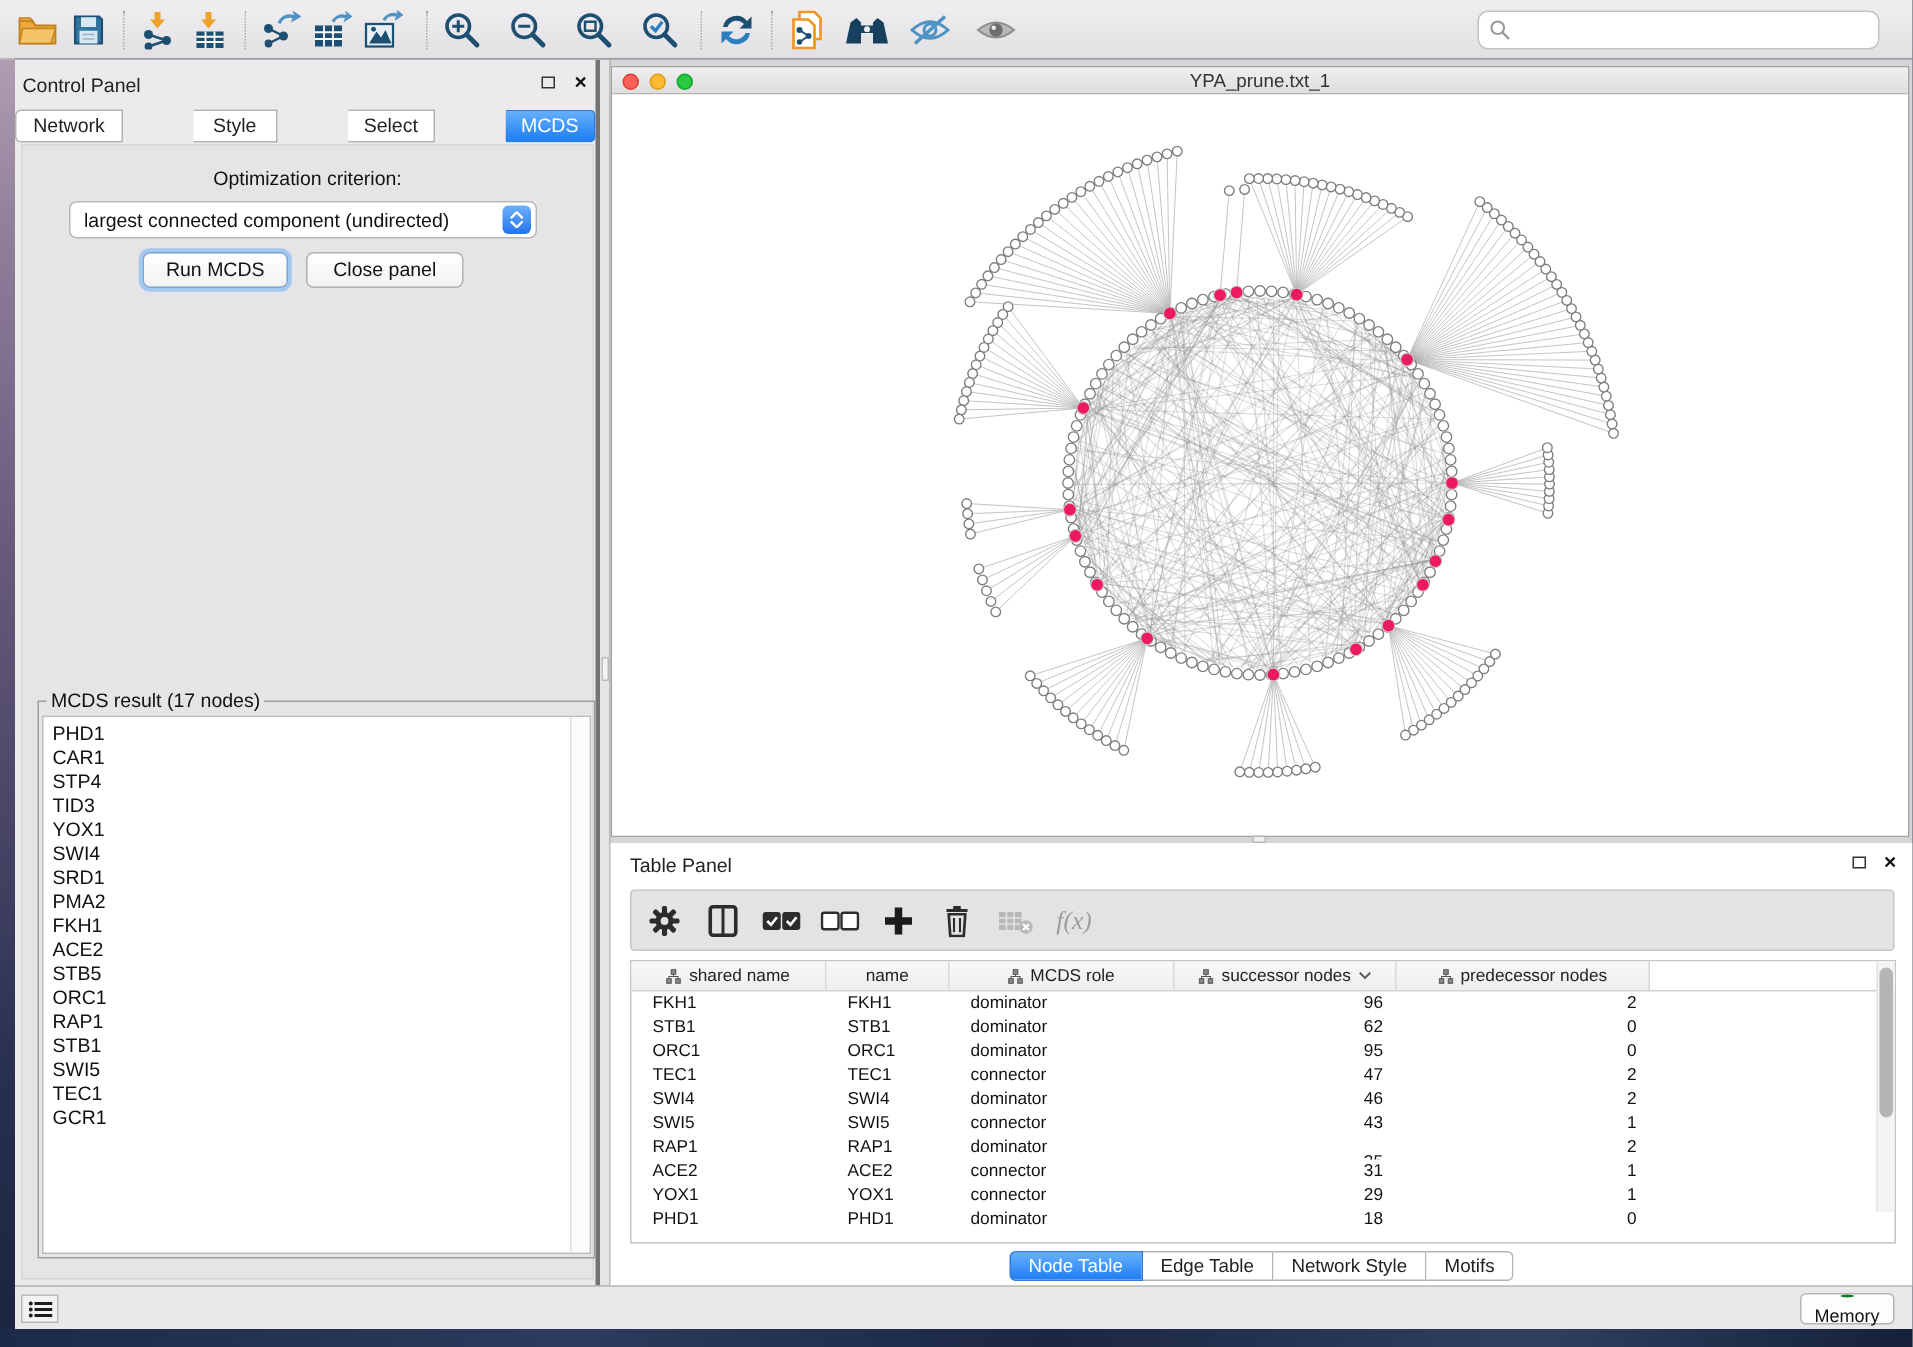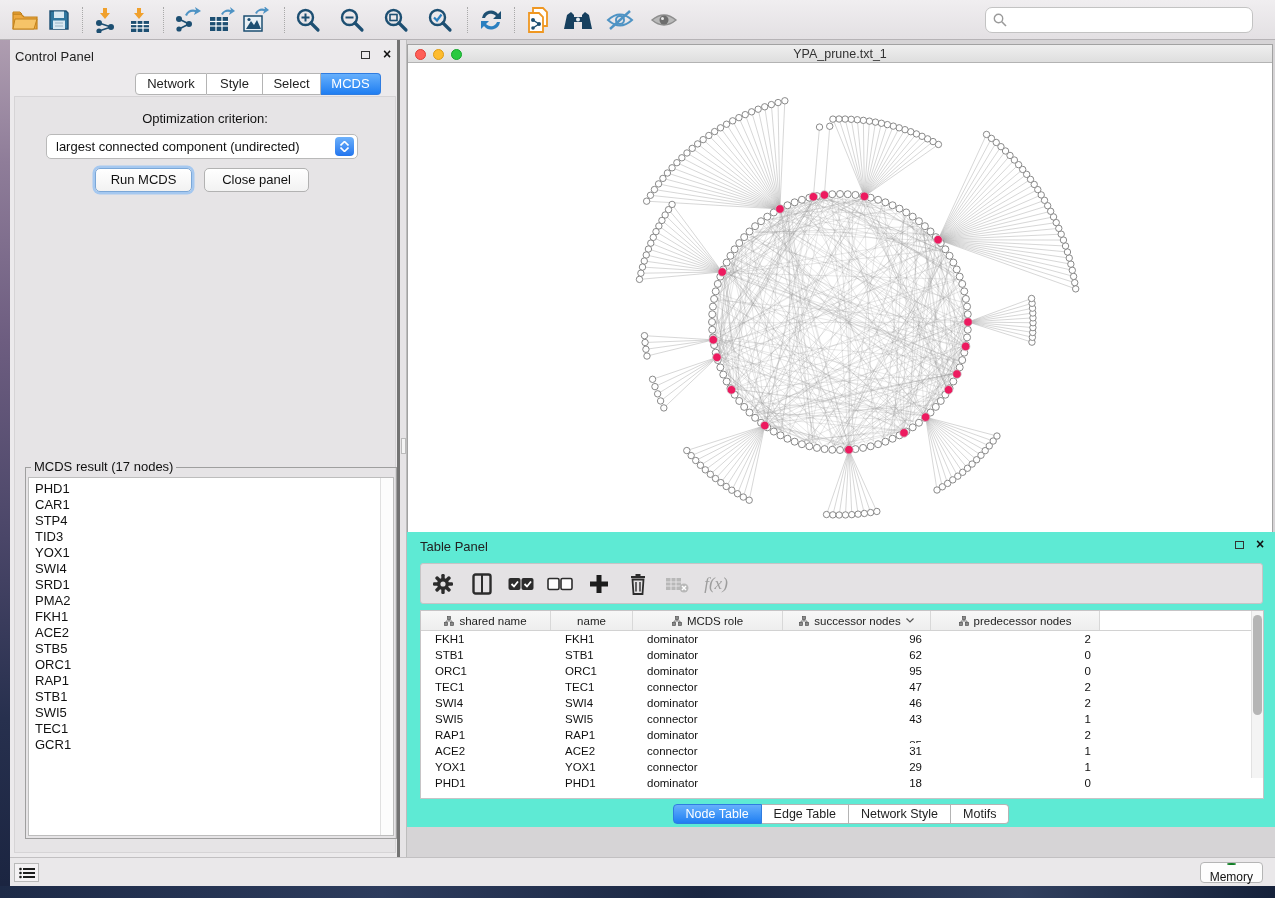--- a/index.html
+++ b/index.html
@@ -25,21 +25,21 @@
   .searchbox input { border:none; outline:none; flex:1; font-family:"Liberation Sans",sans-serif; font-size:12px; margin-left:5px; background:transparent; }
 
   
   .control-panel { position:absolute; left:10px; top:40px; width:390px; height:817px; background:#eceaec; border-right:3px solid #737373; }
   .panel-titlebar { position:relative; height:30px; }
   .panel-title { position:absolute; left:5px; top:9px; font-size:13px; color:#222; }
   .float-box { position:absolute; width:9px; height:8px; border:1.5px solid #333; top:11px; }
   .close-x { position:absolute; top:7px; font-size:14px; font-weight:bold; color:#111; line-height:14px; }
   .cp-float { left:351px; } .cp-close { left:373px; }
 
-  .tabbar { position:absolute; left:0; right:16px; top:33px; display:flex; justify-content:flex-end; }
+  .tabbar { position:absolute; left:0; right:0; top:33px; display:flex; justify-content:space-between;gap:33px; }
   .tab { height:22px; line-height:20px; text-align:center; background:#fff; border:1px solid #b4b4b4;
     border-left:none; font-size:13px; color:#222; padding:0 2px; }
   .tab:first-child { border-left:1px solid #b4b4b4; border-radius:4px 0 0 4px; }
   .tab:last-child { border-radius:0 4px 4px 0; }
   .tab.active { background:linear-gradient(#66b0fc,#1f7ef2); color:#fff; border-color:#2f7ce0; }
 
   .cp-content { position:absolute; left:4px; top:56px; width:382px; height:757px; background:#e6e4e6; border:1px solid #d6d4d6; }
   .opt-label { position:absolute; left:0; right:0; top:14px; text-align:center; font-size:13px; color:#111; }
   .select { position:absolute; left:31px; top:37px; width:312px; height:25px; background:#fff; border:1px solid #b9b9b9;
     border-radius:5px; display:flex; align-items:center; }
@@ -68,21 +68,21 @@
   .net-titlebar { position:relative; height:18px; background:linear-gradient(#efefef,#dedede); border-bottom:1px solid #b3b3b3; }
   .traffic { position:absolute; top:3.5px; width:11px; height:11px; border-radius:50%; }
   .t-red { left:7px; background:#ff5f57; border:0.5px solid #df3e36; }
   .t-yellow { left:25px; background:#febc2e; border:0.5px solid #dd9c14; }
   .t-green { left:43px; background:#29c940; border:0.5px solid #14a62c; }
   .net-title { text-align:center; font-size:12.5px; color:#333; line-height:18px; }
   .net-canvas { position:absolute; left:0; top:18px; width:864px; height:494px; background:#fff; overflow:hidden; }
   .h-handle { position:absolute; left:428px; top:517px; width:9px; height:5px; background:#efefef; border:1px solid #b9b9b9; }
 
   
-  .table-panel { position:absolute; left:0; top:492px; width:868px; height:295px; background:#5eead4; }
+  .table-panel { position:absolute; left:0; top:522px; width:868px; height:295px; background:#ffffff; }
   .tp-title { position:absolute; left:13px; top:7px; font-size:13px; color:#222; }
   .tp-float { left:828px; top:9px; } .tp-close { left:849px; top:5px; }
   .tp-toolbar { position:absolute; left:13px; top:31px; width:843px; height:41px; background:#e4e2e4;
     border:1px solid #c6c4c6; border-radius:3px; display:flex; align-items:center; padding-left:9px; }
   .ttb { width:26px; height:26px; margin-right:13px; display:flex; align-items:center; justify-content:center; }
   .fx-label { font-family:"Liberation Serif", serif; font-style:italic; font-size:17px; color:#9d9d9d; }
 
   .ntable { position:absolute; left:13px; top:78px; width:844px; height:189px; background:#fff; border:1px solid #c6c4c6; }
   .thead { display:flex; height:20px; background:linear-gradient(#f7f7f7,#eeeeee); border-bottom:1px solid #d2d2d2; }
   .th { display:flex; align-items:center; justify-content:center; gap:5px; border-right:1px solid #d8d8d8;

